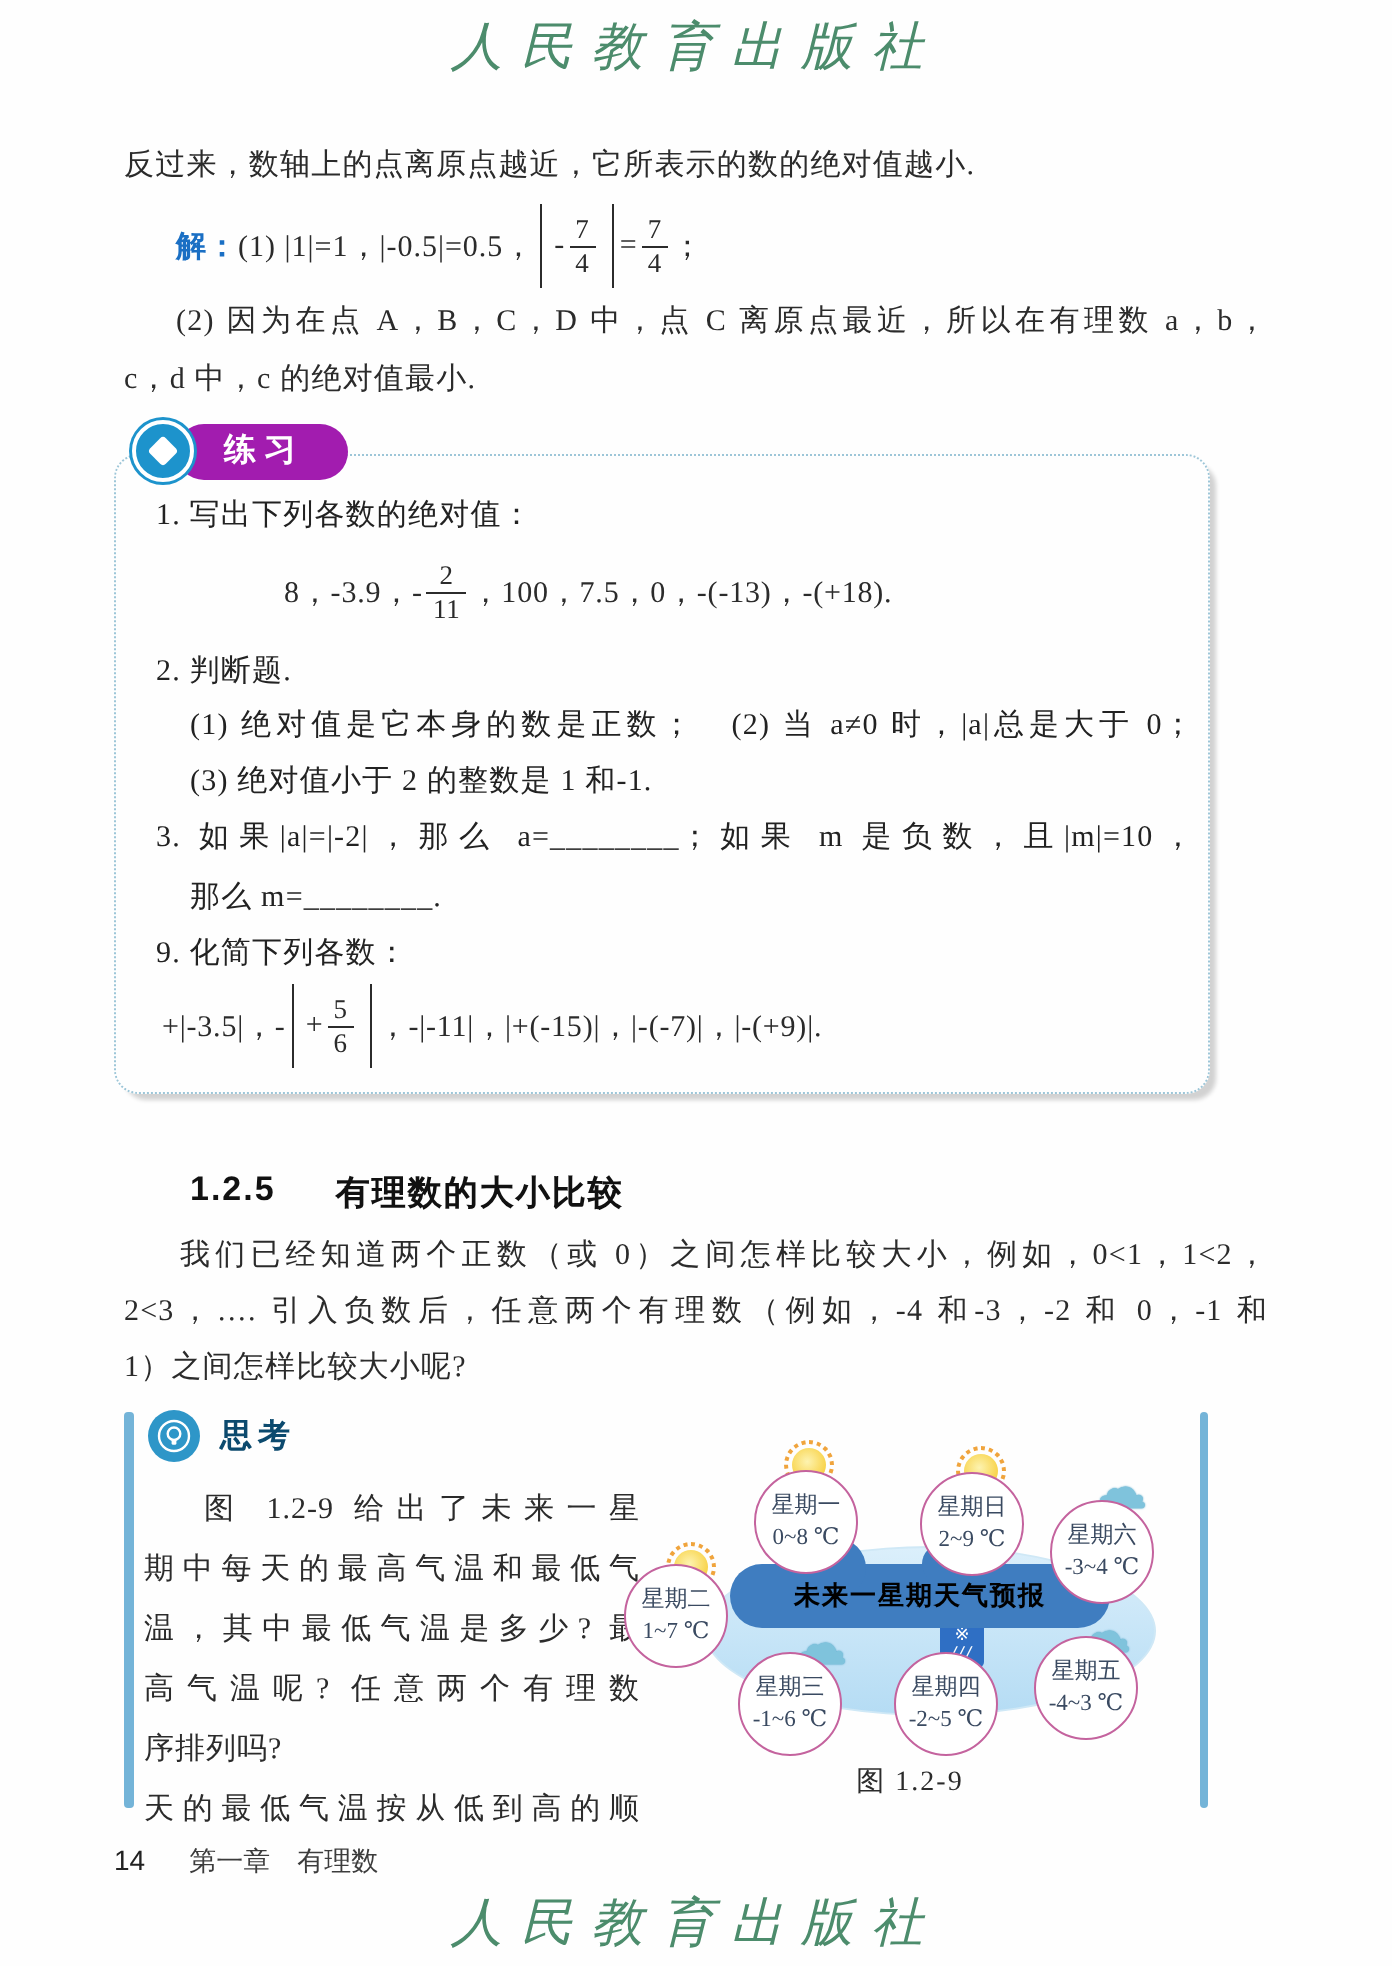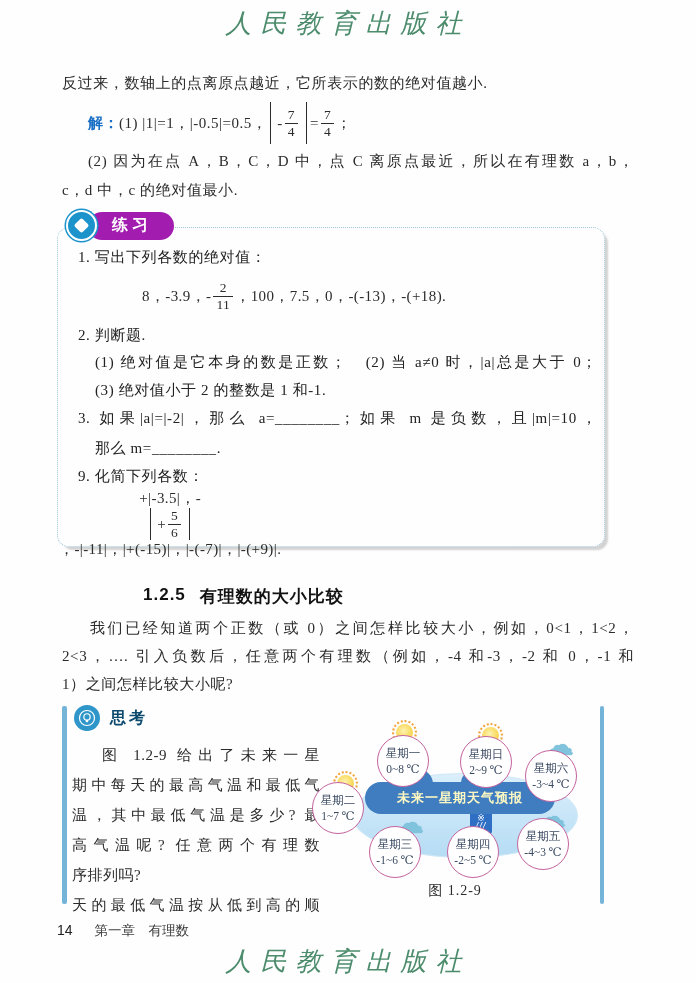--- a/index.html
+++ b/index.html
@@ -37,21 +37,21 @@
           align-items:center; justify-content:center; z-index:2; }
   .gem { width:11px; height:11px; background:#ffffff; transform:rotate(45deg); border-radius:2px; }
   .badge-pill { margin-left:-9px; background:#a21caf; color:#ffffff; font-weight:bold;
           font-size:16px; padding:3px 22px 4px 24px; border-radius:15px; letter-spacing:4px;
           font-family:"Liberation Sans","DejaVu Sans",sans-serif; }
   .ptext { font-size:15px; letter-spacing:0.6px; color:#222222; }
   .math-row { display:flex; align-items:center; font-size:15px; letter-spacing:0.4px; }
 
   
   .sec-title { font-family:"Liberation Sans","DejaVu Sans",sans-serif; font-weight:bold;
-          font-size:17px; color:#111111; letter-spacing:1px; display:flex; gap:14px;margin-left:48px; }
+          font-size:17px; color:#111111; letter-spacing:1px; display:flex; gap:30px; }
 
   
   .vbar { width:5px; background:#74b4d8; border-radius:2px; }
   .think-badge { display:flex; align-items:center; gap:10px; }
   .think-circle { width:26px; height:26px; border-radius:50%; background:#2e96c8;
           display:flex; align-items:center; justify-content:center; }
   .think-title { font-family:"Liberation Sans","DejaVu Sans",sans-serif; font-weight:bold;
           font-size:16px; color:#0c4a6e; letter-spacing:3px; }
   .think-lines { width:248px; font-size:15px; letter-spacing:0.5px; }
   .think-lines .tl { line-height:30px; white-space:nowrap; }
@@ -63,21 +63,21 @@
   .d-ellipse { position:absolute; left:42px; top:57px; width:226px; height:85px;
           border-radius:50%; background:linear-gradient(#dbeffb,#b5dcf4);
           border:1px solid #cfe8f6; }
   .banner { position:absolute; left:55px; top:66px; width:190px; height:32px;
           background:#3f7dc0; border-radius:16px; z-index:1; display:flex;
           align-items:center; justify-content:center; }
   .banner::before { content:""; position:absolute; width:30px; height:30px; left:38px;
           top:-13px; background:#3f7dc0; border-radius:50%; z-index:-0; }
   .banner::after { content:""; position:absolute; width:20px; height:20px; left:96px;
           top:-10px; background:#3f7dc0; border-radius:50%; }
-  .banner span { position:relative; color:#fef9c3; font-size:13px; font-weight:bold;
+  .banner span { position:relative; color:#000000; font-size:13px; font-weight:bold;
           letter-spacing:1px; font-family:Liberation Sans, sans-serif; z-index:2; }
   .day { position:absolute; width:52px; height:52px; border-radius:50%; background:#ffffff;
           border:1.5px solid #c4639e; display:flex; flex-direction:column; align-items:center;
           justify-content:center; z-index:2; font-size:11.5px; line-height:1.4; color:#3a4a61; }
   .sun-ic { position:absolute; width:17px; height:17px; border-radius:50%;
           background:radial-gradient(circle at 45% 40%, #fdf3b0, #f6c51e);
           outline:2px dotted #f0a43c; outline-offset:2px; z-index:1; }
   .cloud-ic { position:absolute; font-size:30px; line-height:1; color:#7fc3dc;
           font-family:"DejaVu Sans",sans-serif; z-index:1; text-shadow:0 0 1px #4aa0c4; }
   .sleet-ic { position:absolute; width:22px; height:24px; background:#2f6fc4; border-radius:3px;
@@ -143,21 +143,21 @@
   </div>
 
   <div class="abs ptext" style="left:78px; top:326px;">2. 判断题.</div>
   <div class="abs ptext jj" style="left:95px; top:353px; width:502px;">(1) 绝对值是它本身的数是正数；　(2) 当 a≠0 时，|a|总是大于 0；</div>
   <div class="abs ptext" style="left:95px; top:381px;">(3) 绝对值小于 2 的整数是 1 和-1.</div>
 
   <div class="abs ptext jj" style="left:78px; top:409px; width:519px;">3. 如果|a|=|-2|，那么 a=________；如果 m 是负数，且|m|=10，</div>
   <div class="abs ptext" style="left:95px; top:439px;">那么 m=________.</div>
 
   <div class="abs ptext" style="left:78px; top:467px;">9. 化简下列各数：</div>
-  <div class="abs math-row" style="left:59px; top:489px; height:48px;flex-direction:column;">
+  <div class="abs math-row" style="left:81px; top:489px; height:48px;">
     <span>+|-3.5|，-</span>
     <span class="tallabs">
       <span>+</span>
       <span class="frac">
         <span class="num">5</span>
         <span class="den">6</span>
       </span>
     </span>
     <span>，-|-11|，|+(-15)|，|-(-7)|，|-(+9)|.</span>
   </div>

